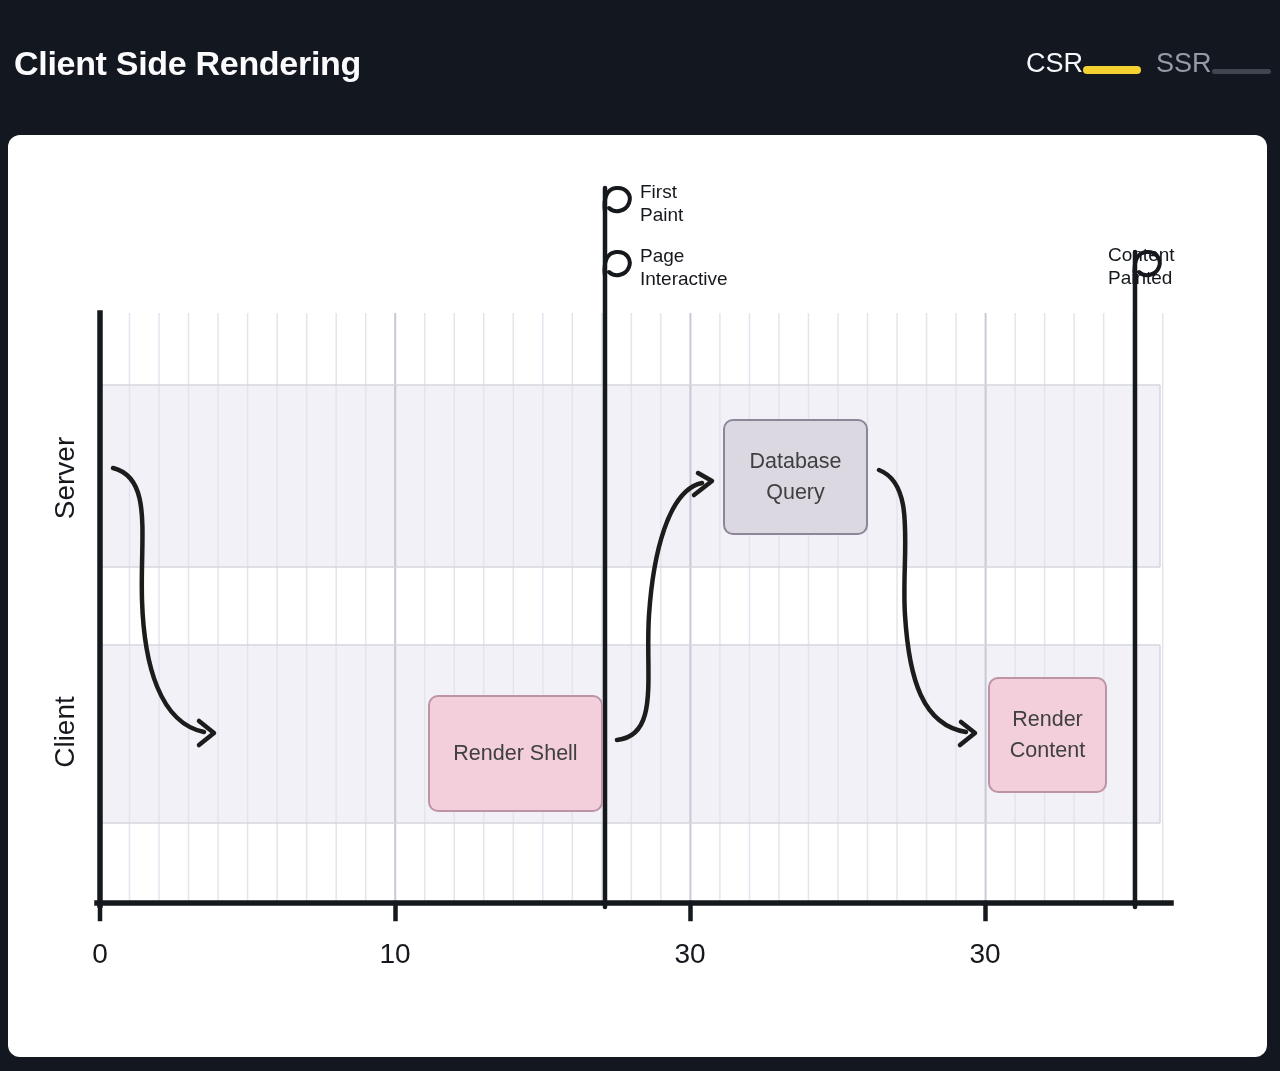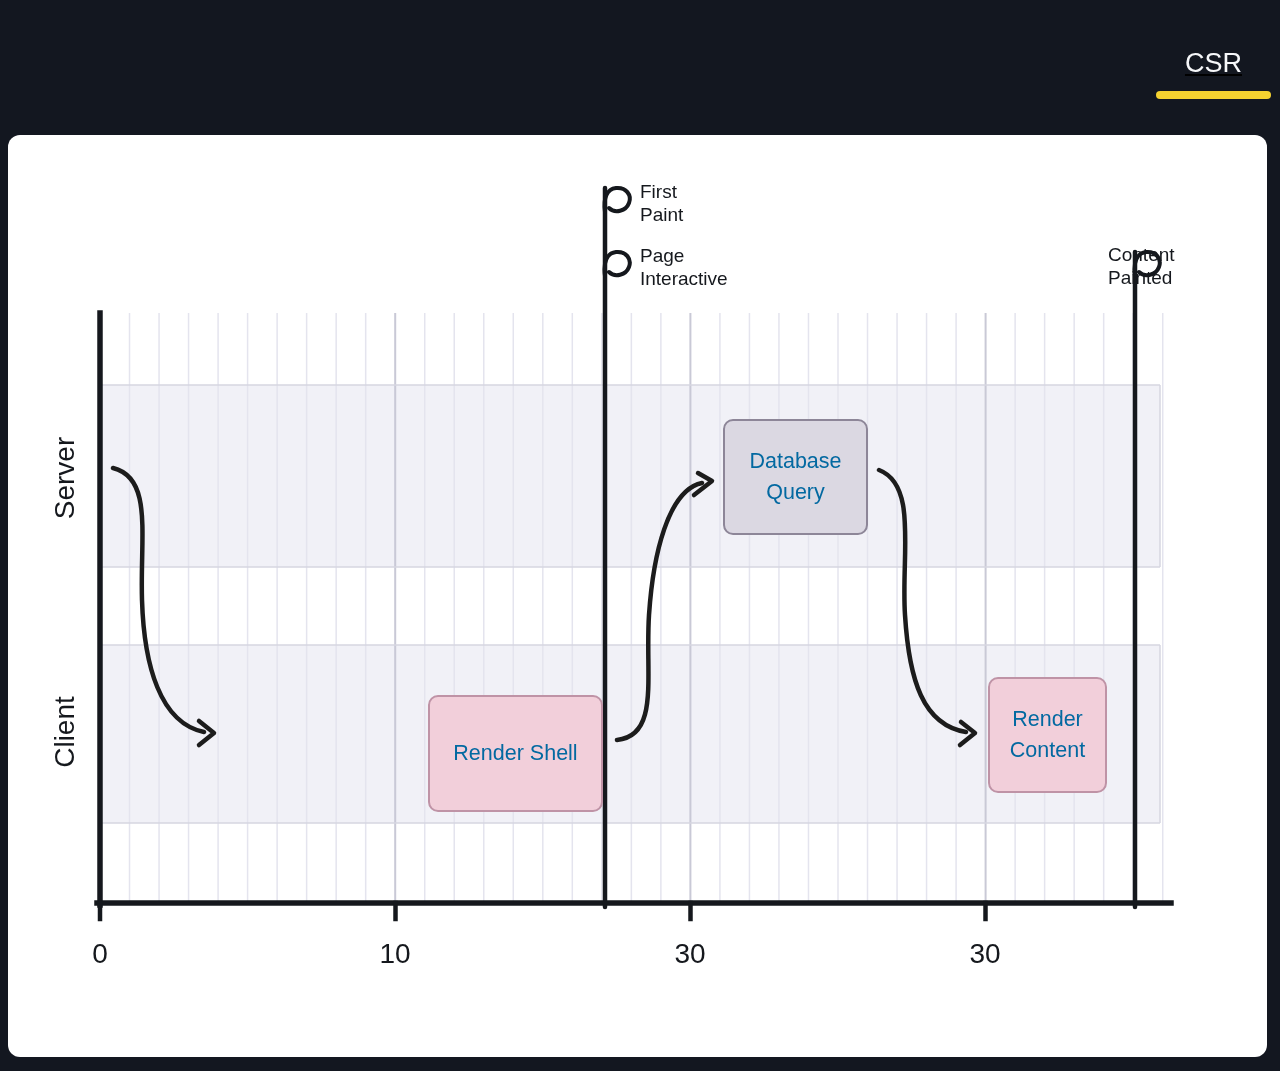--- a/index.html
+++ b/index.html
@@ -10,36 +10,36 @@
     overflow: hidden;
     position: relative;
   }
   
   .header { position: absolute; left: 0; top: 0; width: 1280px; height: 135px; }
   .page-title {
     position: absolute; left: 14px; top: 44px;
     font-size: 34px; font-weight: 700; color: #fbfbfd; letter-spacing: -0.3px;
   }
   .tab-bar { position: absolute; right: 9px; top: 48px; display: flex; gap: 15px; }
-  .tab { width: 115px; display: flex; flex-direction: column; align-items: center; cursor: pointer; text-decoration: underline; }
+  .tab { width: 115px; display: flex; flex-direction: row; align-items: center; cursor: pointer; }
   .tab-label { font-size: 27px; font-weight: 500; color: #959ba6; }
   .tab.active .tab-label { color: #f6f7f9; }
   .tab-underline { margin-top: 15px; width: 115px; height: 5px; border-radius: 4px; background: #41454f; }
   .tab.active .tab-underline { height: 8px; background: #f5d230; margin-top: 12px; }
   
   .panel {
     position: absolute; left: 8px; top: 135px; width: 1259px; height: 922px;
     background: #ffffff; border-radius: 12px;
   }
   .chart-canvas { position: absolute; left: 0; top: 0; }
   
   .task {
     position: absolute; display: flex; align-items: center; justify-content: center;
     text-align: center; border-radius: 10px; border: 2.5px solid;
-    font-size: 21.5px; line-height: 31px; color: #0369a1; padding: 0 18px;
+    font-size: 21.5px; line-height: 31px; color: #404040; padding: 0 18px;
   }
   .task.yellow { background: #faf3c9; border-color: #b1a13e; }
   .task.pink   { background: #f2cfda; border-color: #bf93a6; }
   .task.purple { background: #dbd8e2; border-color: #8d8698; }
   .task-download { left: 214px; top: 541px; width: 204px; height: 117px; }
   .task-shell    { left: 420px; top: 541px; width: 175px; height: 117px; margin-top: 19px; }
   .task-query    { left: 715px; top: 284px; width: 145px; height: 116px; }
   .task-content  { left: 980px; top: 542px; width: 119px; height: 116px; }
   
   .lane-label {
@@ -60,23 +60,28 @@
     position: absolute; font-size: 19px; line-height: 23px; color: #15181d;
   }
   .flag-first    { left: 632px; top: 45px;  width: 60px; }
   .flag-page     { left: 632px; top: 109px; width: 110px; }
   .flag-content  { left: 1100px; top: 108px; width: 92px; }
 </style>
 </head>
 <body>
 
 <div class="header">
+  <div class="page-title">Client Side Rendering</div>
   <div class="tab-bar">
     <div class="tab active">
       <span class="tab-label">CSR</span>
+      <span class="tab-underline"></span>
+    </div>
+    <div class="tab">
+      <span class="tab-label">SSR</span>
       <span class="tab-underline"></span>
     </div>
   </div>
 </div>
 
 <div class="panel">
 
   <svg class="chart-canvas" width="1259" height="922" viewBox="0 0 1259 922">
 
     <rect x="92" y="250" width="1060" height="182" fill="#f1f1f7"></rect>

